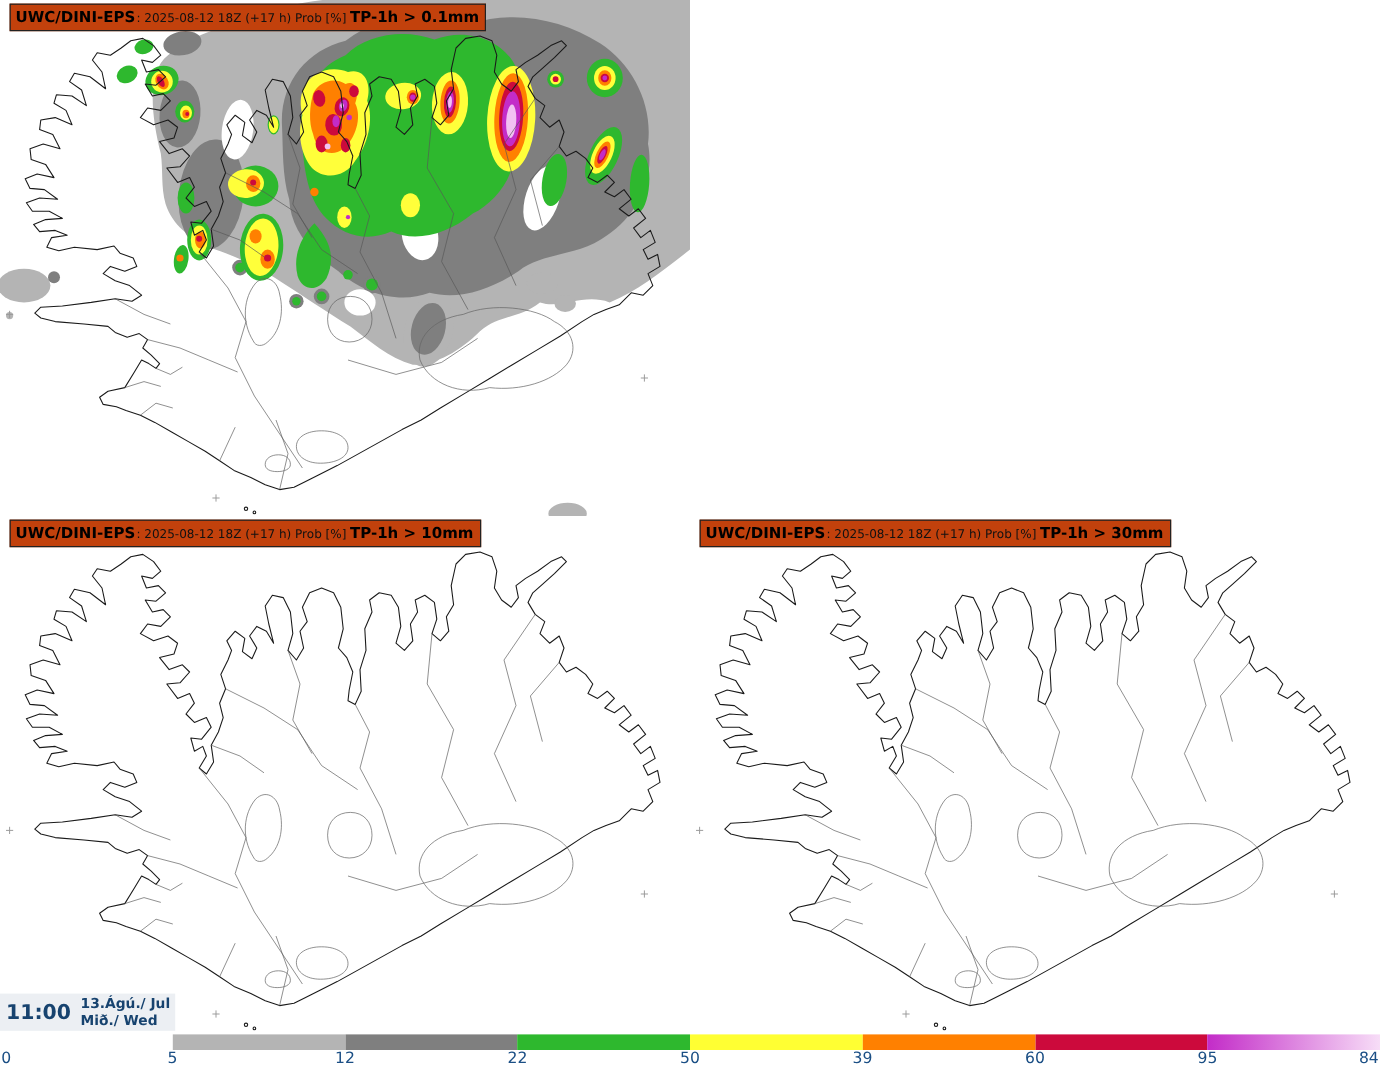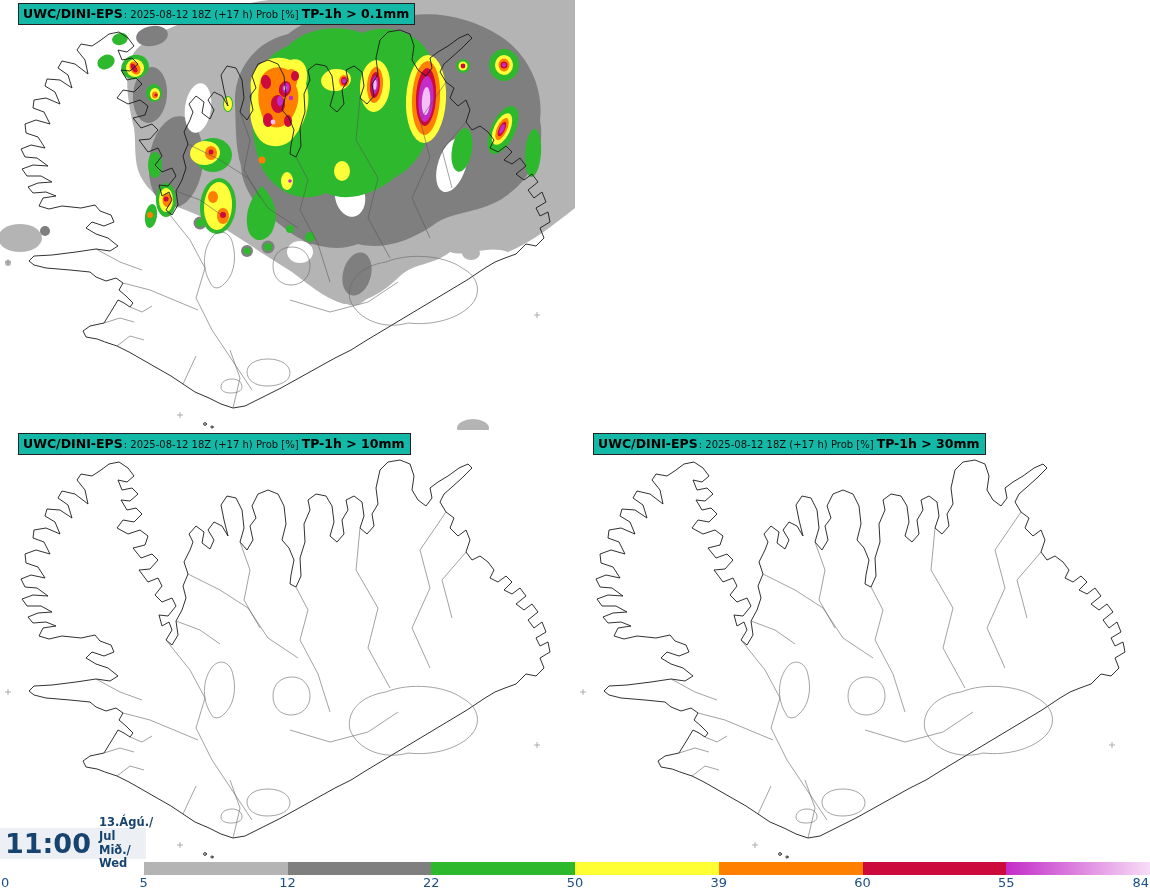--- a/index.html
+++ b/index.html
@@ -1,28 +1,28 @@
 <!DOCTYPE html>
 <html style="--pal-light_gray: #b4b4b4; --pal-dark_gray: #7f7f7f; --pal-green: #2eb82e; --pal-yellow: #ffff3a; --pal-orange: #ff8000; --pal-crimson: #cc0a3c; --pal-magenta: #c32cc8; --pal-pale_pink: #f2c0f2; --pal-map_line: #1a1a1a; --pal-clock_text: #17436f; --pal-clock_bg: #eceff3;"><head>
 <meta charset="utf-8">
 <style>
   html,body{margin:0;padding:0;background:#ffffff;}
   .canvas{position:relative;width:1150px;height:891px;background:#fff;overflow:hidden;
           font-family:"DejaVu Sans","Liberation Sans",sans-serif;}
   .panel{position:absolute;width:575px;height:430px;}
   #panel1{left:0;top:0}#panel2{left:575px;top:0}#panel3{left:0;top:430px}#panel4{left:575px;top:430px}
   .panel svg{position:absolute;left:0;top:0;width:575px;height:430px;display:block;}
-  .title-box{position:absolute;left:18px;top:3px;z-index:5;background:#14b8a6;border:1px solid #222;
+  .title-box{position:absolute;left:8px;top:3px;z-index:5;background:#c2410c;border:1px solid #222;
              padding:1px 5px 2px 4px;white-space:nowrap;line-height:15px;}
   .tb-model{font-weight:bold;font-size:12.5px;color:#000;}
   .tb-meta{font-size:10px;color:#111;margin-left:1px;}
   .tb-thresh{font-weight:bold;font-size:12.5px;color:#000;margin-left:3px;}
   .clockbox{position:absolute;left:0;top:828px;width:146px;height:31px;z-index:6;
             background:var(--pal-clock_bg,#eceff3);display:flex;align-items:center;gap:8px;padding-left:5px;box-sizing:border-box;}
-  .clock-time{font-size:27px;font-weight:bold;color:var(--pal-clock_text,#17436f);}
+  .clock-time{font-size:17px;font-weight:bold;color:var(--pal-clock_text,#17436f);}
   .clock-date{font-size:11.5px;font-weight:bold;color:var(--pal-clock_text,#17436f);line-height:1.2;}
   .clock-date span{display:block;}
   .colorbar{position:absolute;left:0;top:862px;width:1150px;height:13px;display:flex;}
   .seg{flex:1 1 0;height:13px;}
   .scale-labels{position:absolute;left:0;top:875px;width:1150px;height:16px;font-size:13px;}
   .scale-label{position:absolute;top:0;}
   
   .coast{fill:none;stroke:var(--pal-map_line,#1a1a1a);stroke-width:0.9;stroke-linejoin:round;stroke-linecap:round;}
   .inner{fill:none;stroke:#555;stroke-width:0.55;stroke-linejoin:round;}
   .glacier{fill:none;stroke:#666;stroke-width:0.6;}
@@ -239,17 +239,17 @@
       <div class="seg" style="background: linear-gradient(to right, rgb(195, 44, 200), rgb(247, 221, 247));"></div>
     </div>
   <div class="scale-labels" style="color: rgb(27, 79, 133);">
       <div class="scale-label" style="left: 1px;">0</div>
       <div class="scale-label" style="left: 143.75px; transform: translateX(-50%);">5</div>
       <div class="scale-label" style="left: 287.5px; transform: translateX(-50%);">12</div>
       <div class="scale-label" style="left: 431.25px; transform: translateX(-50%);">22</div>
       <div class="scale-label" style="left: 575px; transform: translateX(-50%);">50</div>
       <div class="scale-label" style="left: 718.75px; transform: translateX(-50%);">39</div>
       <div class="scale-label" style="left: 862.5px; transform: translateX(-50%);">60</div>
-      <div class="scale-label" style="left: 1006.25px; transform: translateX(-50%);">55</div>
+      <div class="scale-label" style="left: 1006.25px; transform: translateX(-50%);">95</div>
       <div class="scale-label" style="right: 1px;">84</div>
     </div>
 
 </div>
 
 </body></html>

